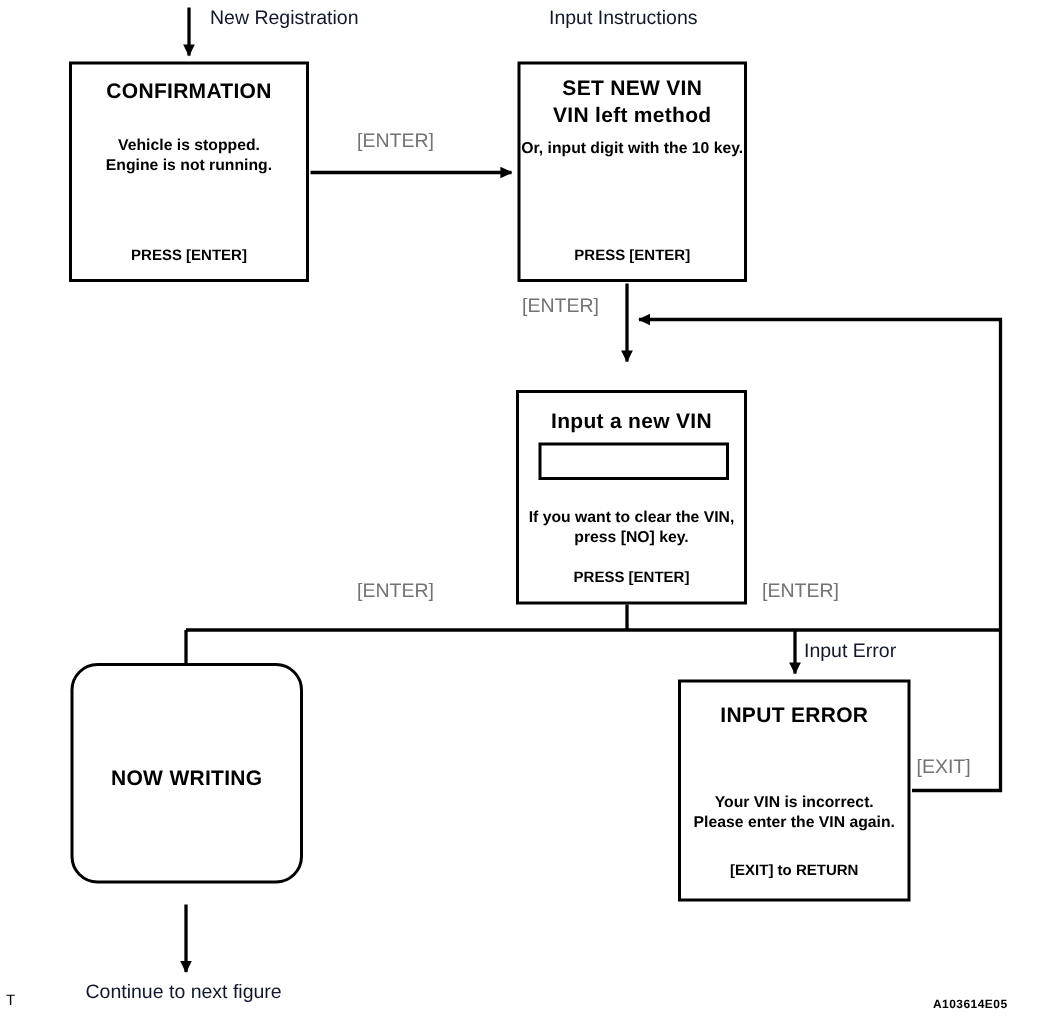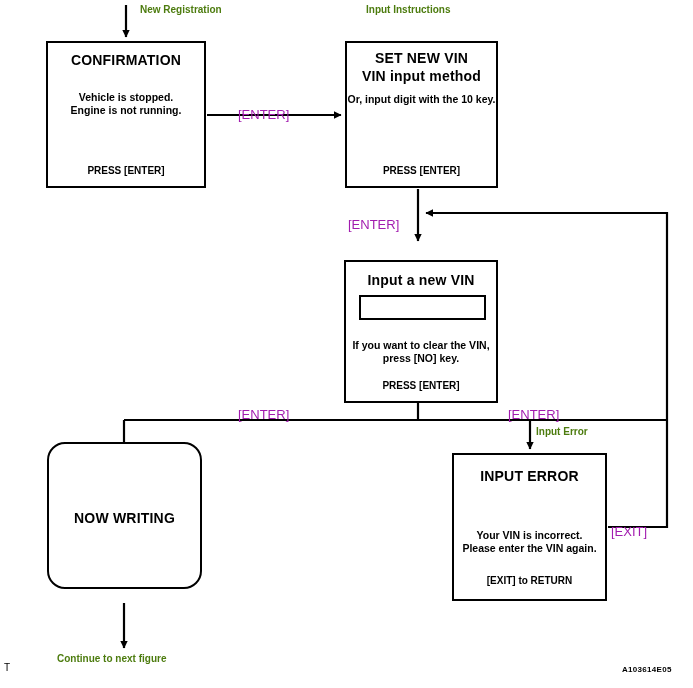--- a/index.html
+++ b/index.html
@@ -52,33 +52,32 @@
   .vin-field {
     position: absolute;
     box-sizing: border-box;
     border: 2.5px solid #000000;
     background: #ffffff;
   }
   
   .caption {
     position: absolute;
     font-family: "Liberation Sans", sans-serif;
-    font-size: 10px;
-    font-weight: bold;
-    color: #4d7c0f;
+    font-size: 13px;
+    font-weight: normal;
+    color: #0f172a;
     white-space: nowrap;
   }
   .tag {
     position: absolute;
     font-family: "Liberation Sans", sans-serif;
     font-size: 13px;
     font-weight: normal;
-    color: #a21caf;
+    color: #737373;
     white-space: nowrap;
-    margin-top: 21px;
   }
   .figure-id {
     position: absolute;
     font-family: "Liberation Sans", sans-serif;
     font-size: 8px;
     font-weight: bold;
     color: #000000;
     letter-spacing: 0.3px;
   }
   .corner-mark {
@@ -150,21 +149,21 @@
 
   <div class="screen-box" style="left:46px; top:41px; width:160px; height:147px;">
     <div class="box-title" style="margin-top:9px;">CONFIRMATION</div>
     <div class="box-body" style="margin-top:21px;">Vehicle is stopped.
 Engine is not running.</div>
     <div class="box-footer">PRESS [ENTER]</div>
   </div>
 
   <div class="screen-box" style="left:345px; top:41px; width:153px; height:147px;">
     <div class="box-title" style="margin-top:7px;">SET NEW VIN
-VIN input method</div>
+VIN left method</div>
     <div class="box-body" style="margin-top:8px;">Or, input digit with the 10 key.</div>
     <div class="box-footer">PRESS [ENTER]</div>
   </div>
 
   <div class="screen-box" style="left:344px; top:245px; width:154px; height:143px;margin-top:15px;">
     <div class="box-title" style="margin-top:10px;">Input a new VIN</div>
     <div class="vin-field" style="left:13px; top:33px; width:127px; height:25px;"></div>
     <div class="box-body" style="margin-top:49px;">If you want to clear the VIN,
 press [NO] key.</div>
     <div class="box-footer">PRESS [ENTER]</div>

